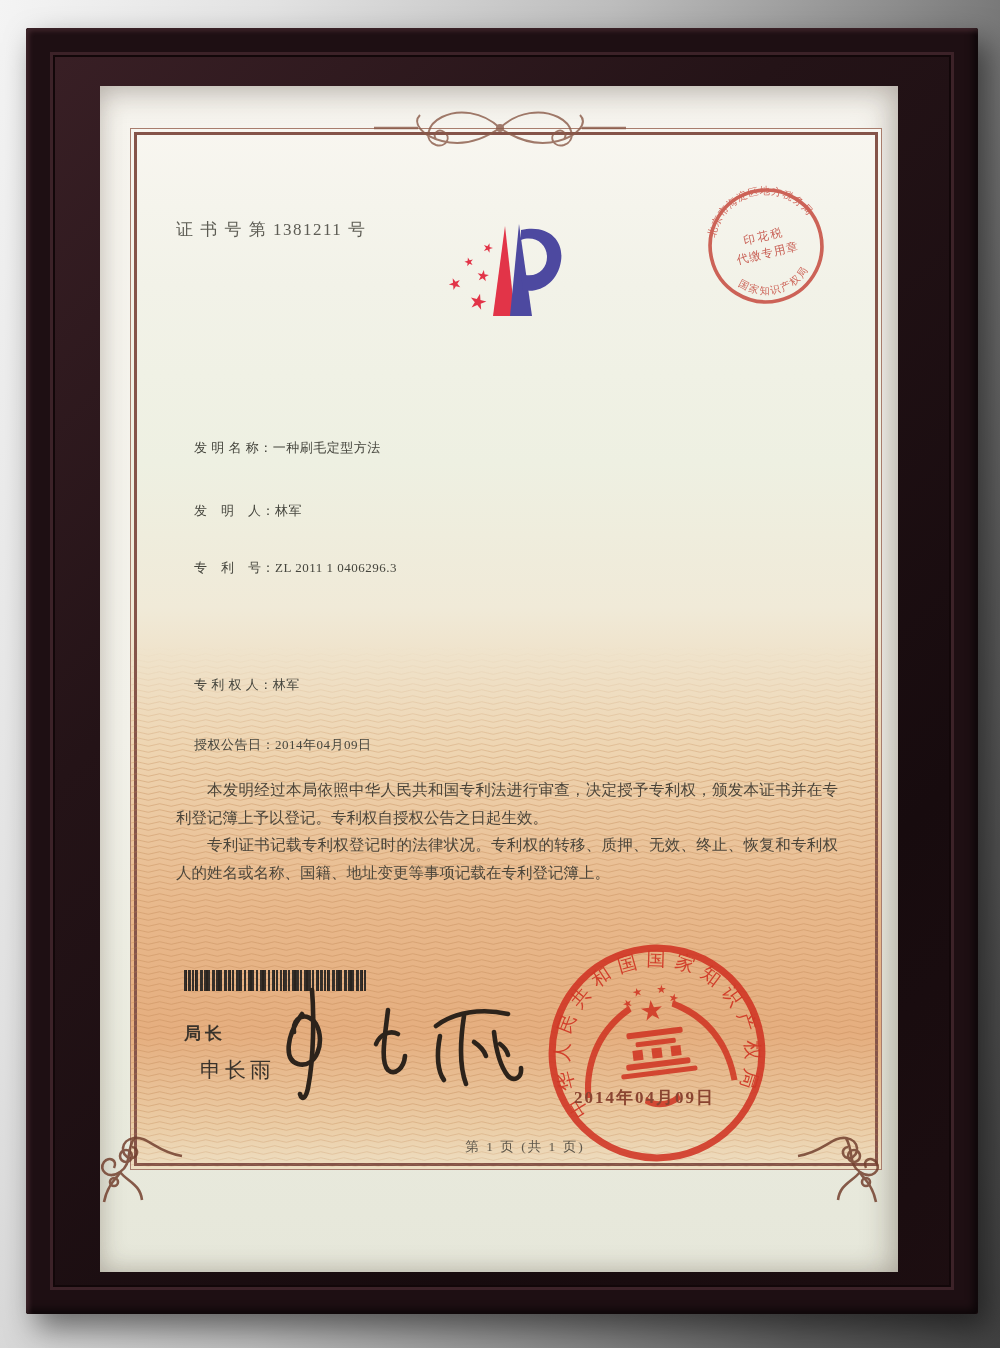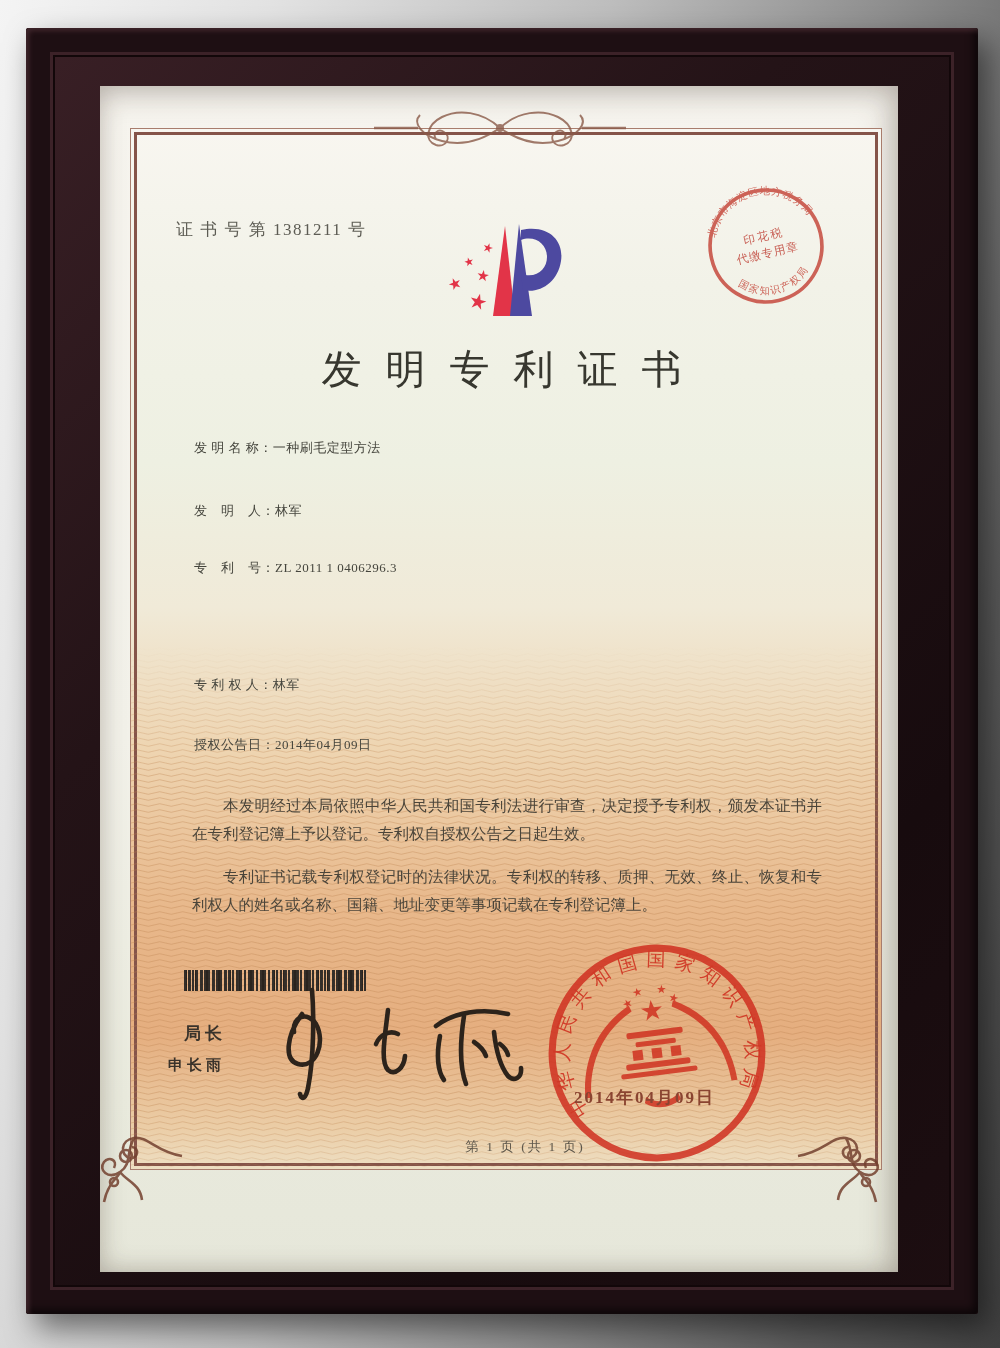--- a/index.html
+++ b/index.html
@@ -26,27 +26,27 @@
     -webkit-mask-image:linear-gradient(180deg,transparent 0,#000 130px,#000 88%,rgba(0,0,0,.5) 100%);
     mask-image:linear-gradient(180deg,transparent 0,#000 130px,#000 88%,rgba(0,0,0,.5) 100%);}
   .cert-no{position:absolute;left:76px;top:132px;font-size:17px;letter-spacing:1.5px;color:#5d5c54;}
   .logo{position:absolute;left:338px;top:136px;width:126px;height:110px;}
   .tax-seal{position:absolute;left:600px;top:94px;width:132px;height:132px;transform:rotate(-13deg);opacity:.85;}
   .title{position:absolute;left:30px;width:750px;top:256px;text-align:center;
     font-size:40px;color:#37372f;letter-spacing:7px;font-weight:500;}
   .row{position:absolute;left:94px;font-size:13px;color:#45453d;letter-spacing:.5px;white-space:nowrap;}
   .paras{position:absolute;left:76px;top:690px;width:662px;font-size:15.5px;line-height:1.78;
     text-align:justify;color:#4b453a;}
-  .paras p{margin:16px;text-indent:2em;}
+  .paras p{margin:0;text-indent:2em;}
   .barcode{position:absolute;left:84px;top:884px;width:184px;height:21px;opacity:.88;
     background-image:repeating-linear-gradient(90deg,#1d1d1d 0 2px,transparent 2px 4px),
       repeating-linear-gradient(90deg,#111 0 3px,transparent 3px 11px),
       repeating-linear-gradient(90deg,#222 0 1px,transparent 1px 6px);}
   .signer-title{position:absolute;left:84px;top:936px;font-size:17px;font-weight:700;color:#3a332b;letter-spacing:4px;}
-  .signer-name{position:absolute;left:68px;top:970px;font-size:15px;font-weight:700;color:#3a332b;letter-spacing:4px;}
+  .signer-name{position:absolute;left:100px;top:970px;font-size:21px;font-weight:400;color:#3a332b;letter-spacing:4px;}
   .signature{position:absolute;left:168px;top:898px;width:280px;height:120px;}
   .big-seal{position:absolute;left:440px;top:850px;width:234px;height:234px;transform:rotate(-7deg);opacity:.92;}
   .seal-date{position:absolute;left:474px;top:1000px;font-size:17px;font-weight:600;color:#8a4431;letter-spacing:2px;}
   .page-no{position:absolute;left:30px;width:790px;text-align:center;top:1052px;font-size:13.5px;color:#5e574b;letter-spacing:2px;}
   .orn-top{position:absolute;left:272px;top:15px;width:256px;height:54px;}
   .orn-bl{position:absolute;left:-10px;top:1026px;width:98px;height:98px;}
   .orn-br{position:absolute;left:692px;top:1026px;width:98px;height:98px;transform:scaleX(-1);}
 </style>
 </head>
 <body>
@@ -122,21 +122,20 @@
           <path transform="translate(31,40) scale(4.6) rotate(-14)" d="M0,-1 L0.224,-0.309 0.951,-0.309 0.363,0.118 0.588,0.809 0,0.382 -0.588,0.809 -0.363,0.118 -0.951,-0.309 -0.224,-0.309 Z"></path>
           <path transform="translate(45,54) scale(6) rotate(8)" d="M0,-1 L0.224,-0.309 0.951,-0.309 0.363,0.118 0.588,0.809 0,0.382 -0.588,0.809 -0.363,0.118 -0.951,-0.309 -0.224,-0.309 Z"></path>
           <path transform="translate(17,62) scale(6.2) rotate(-22)" d="M0,-1 L0.224,-0.309 0.951,-0.309 0.363,0.118 0.588,0.809 0,0.382 -0.588,0.809 -0.363,0.118 -0.951,-0.309 -0.224,-0.309 Z"></path>
           <path transform="translate(40,80) scale(8.4) rotate(14)" d="M0,-1 L0.224,-0.309 0.951,-0.309 0.363,0.118 0.588,0.809 0,0.382 -0.588,0.809 -0.363,0.118 -0.951,-0.309 -0.224,-0.309 Z"></path>
         </g>
         <path d="M67,4 L77,94 L55,94 Z" fill="#e23448"></path>
         <path d="M81,2 L94,94 L72,94 Z" fill="#4d49a0"></path>
         <path d="M83,8 C112,2 126,20 123,39 C120,60 102,72 85,68 L83,52 C99,57 109,47 109,35 C109,22 97,13 83,18 Z" fill="#4d49a0"></path>
       </svg>
 
-      <div class="title">发 明 专 利 证 书</div>
 
       <div class="row" style="top:353px">
         <span>发 明 名 称：</span><span>一种刷毛定型方法</span>
       </div>
       <div class="row" style="top:416px">
         <span>发　明　人：</span><span>林军</span>
       </div>
       <div class="row" style="top:473px">
         <span>专　利　号：</span><span>ZL 2011 1 0406296.3</span>
       </div>

